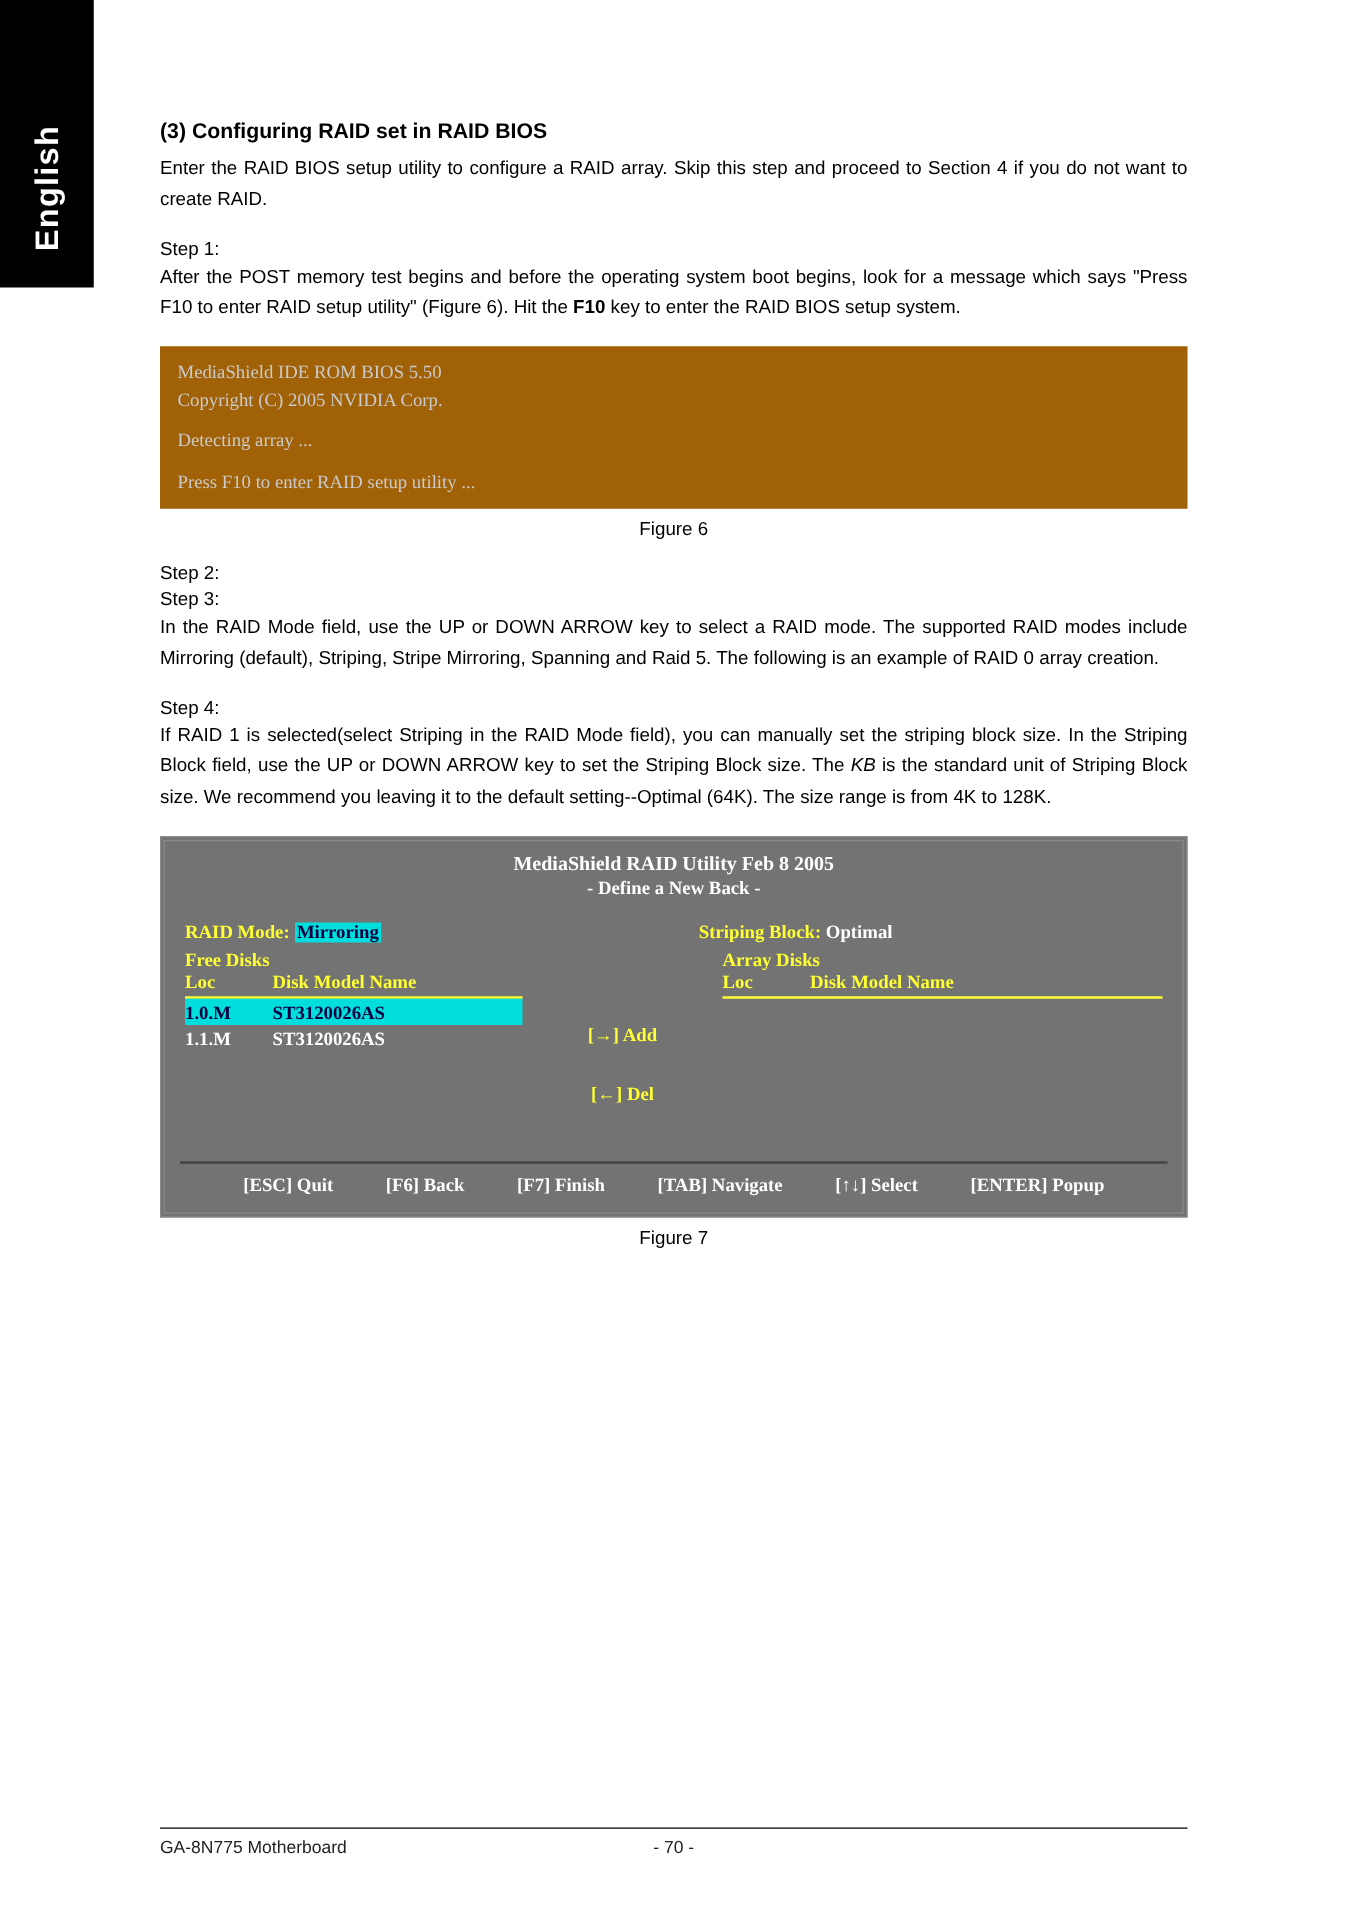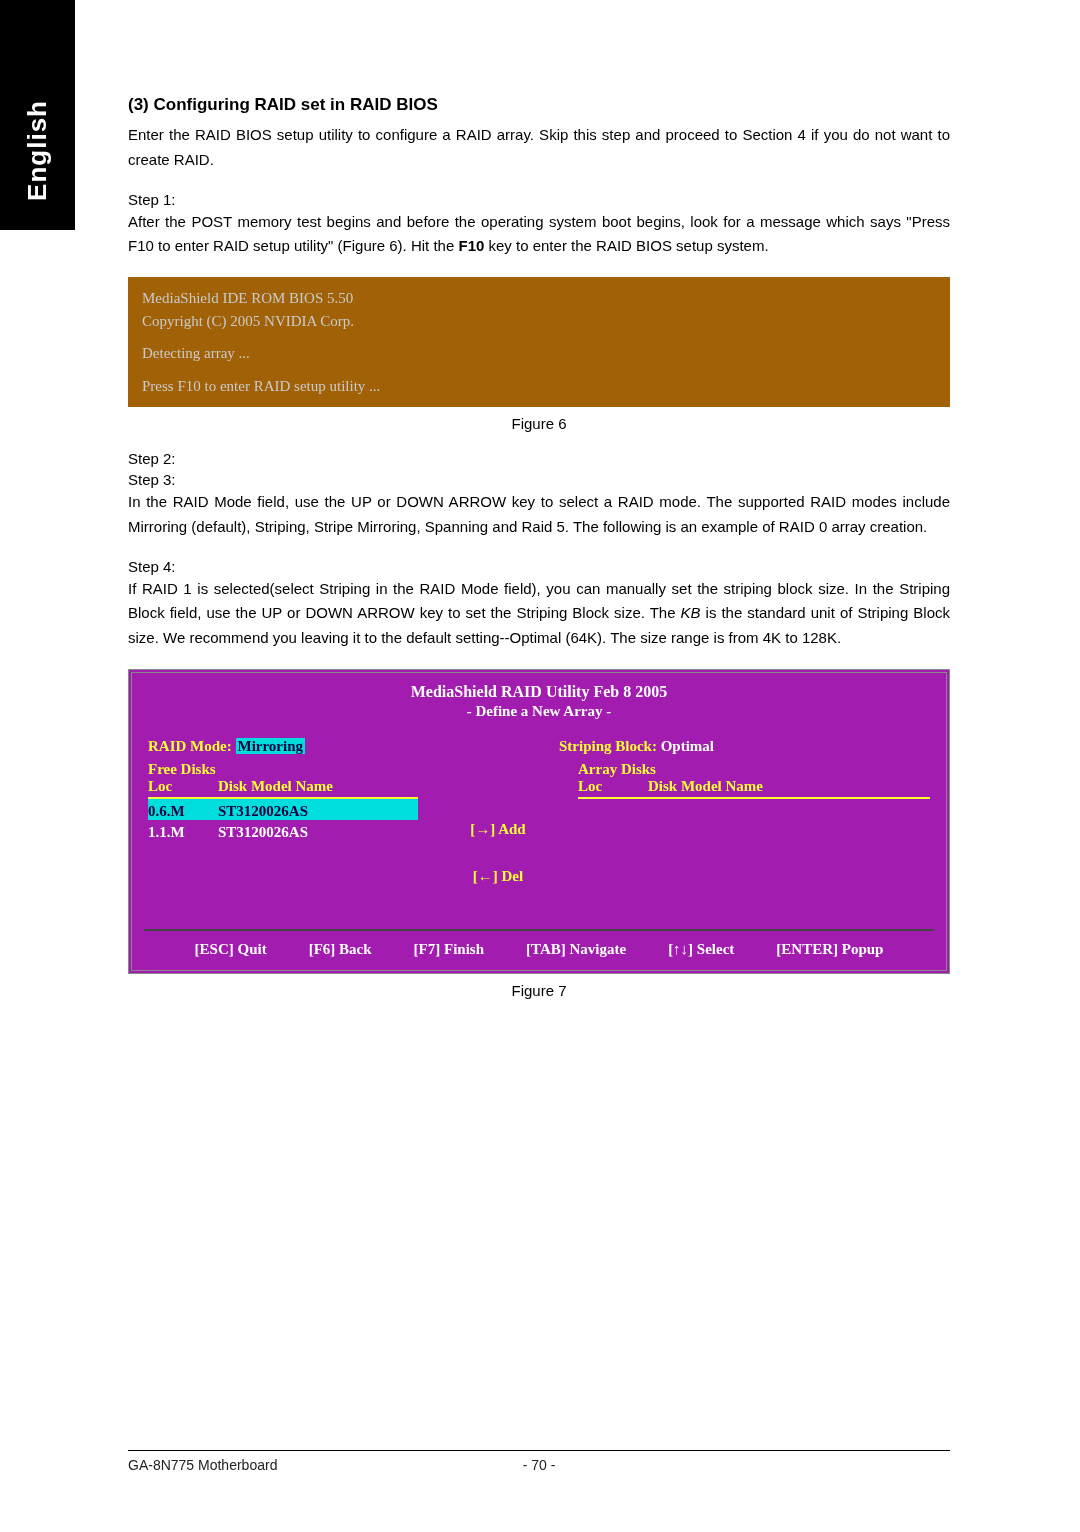--- a/index.html
+++ b/index.html
@@ -7,42 +7,42 @@
   .page { width: 1080px; height: 1532px; position: relative; }
   .left-tab { position: absolute; left: 0; top: 0; width: 75px; height: 230px; background: #000; display: flex; align-items: flex-start; justify-content: center; padding-top: 100px; }
   .left-tab span { color: #fff; font-weight: bold; font-size: 26px; writing-mode: vertical-rl; transform: rotate(180deg); letter-spacing: 1px; }
   .content { position: absolute; left: 128px; top: 95px; width: 822px; }
   .heading { font-weight: bold; font-size: 17px; margin-bottom: 8px; }
   .para { line-height: 1.65; text-align: justify; margin-bottom: 18px; }
   .step-label { margin-top: 4px; margin-bottom: 2px; }
   .code-block { background: #a16207; color: #cacaca; font-family: "Times New Roman", serif; font-size: 15px; padding: 10px 14px; line-height: 1.5; }
   .code-block .line { white-space: pre; }
   .fig-caption { text-align: center; margin: 8px 0 18px 0; }
-  .bios-box { border: 4px double #888; background: #a21caf; color: #fff; width: 822px; font-family: "Times New Roman", serif; }
+  .bios-box { border: 4px double #888; background: #737373; color: #fff; width: 822px; font-family: "Times New Roman", serif; }
   .bios-header { text-align: center; font-weight: bold; padding: 10px 0 2px 0; font-size: 16px; }
   .bios-sub { text-align: center; font-weight: bold; font-size: 15px; padding-bottom: 10px; }
   .bios-row { display: flex; padding: 8px 16px 6px 16px; }
   .bios-col { flex: 1; }
   .ylabel { color: #ffff33; font-weight: bold; font-size: 15px; }
   .highlight { background: #00dddd; color: #000040; font-weight: bold; padding: 0 2px; }
   .wval { font-weight: bold; color: #fff; }
   .cols-row { display: flex; padding: 0 16px; align-items: flex-start; min-height: 150px; }
   .free-col { width: 270px; }
   .mid-col { width: 160px; text-align: center; font-weight: bold; color: #fff; padding-top: 60px; }
   .mid-col div { margin-bottom: 30px; color: #ffff33; }
   .array-col { flex: 1; }
   .col-head { display: flex; border-bottom: 2px solid #ffff33; padding-bottom: 2px; }
   .col-head .c1 { width: 70px; color: #ffff33; font-weight: bold; }
   .col-head .c2 { color: #ffff33; font-weight: bold; }
   .disk-row { display: flex; padding-top: 4px; }
   .disk-row .c1 { width: 70px; font-weight: bold; }
   .disk-row .c2 { font-weight: bold; }
   .sel { background: #00dddd; color: #000040; }
   .bios-footer { display: flex; justify-content: center; gap: 42px; color: #fff; font-weight: bold; font-size: 15px; padding: 10px 0 12px 0; border-top: 2px solid #444; margin: 14px 12px 0 12px; }
-  .footer-row { position: absolute; left: 128px; bottom: 59px; width: 822px; border-top: 1px solid #000; padding-top: 6px; display: flex; font-size: 14px; color: #222; }
+  .footer-row { position: absolute; left: 128px; bottom: 47px; width: 822px; border-top: 1px solid #000; padding-top: 6px; display: flex; font-size: 14px; color: #222; }
   .footer-left { flex: 1; }
   .footer-mid { flex: 0 0 auto; }
   .footer-right { flex: 1; }
 </style>
 </head>
 <body>
 
 <div class="page">
   <div class="left-tab">
     <span>English</span>
@@ -70,42 +70,42 @@
     <div class="step-label">Step 3:</div>
     <div class="para">In the RAID Mode field, use the UP or DOWN ARROW key to select a RAID mode. The supported RAID modes include Mirroring (default), Striping, Stripe Mirroring, Spanning and Raid 5. The following is an example of RAID 0 array creation.</div>
 
     <div class="step-label">Step 4:</div>
     <div class="para">
       <span>If RAID 1 is selected(select Striping in the RAID Mode field), you can manually set the striping block size. In the Striping Block field, use the UP or DOWN ARROW key to set the Striping Block size. The </span><i>KB</i><span> is the standard unit of Striping Block size. We recommend you leaving it to the default setting--Optimal (64K). The size range is from 4K to 128K.</span>
     </div>
 
     <div class="bios-box">
       <div class="bios-header">MediaShield RAID Utility  Feb 8 2005</div>
-      <div class="bios-sub">- Define a New Array -</div>
+      <div class="bios-sub">- Define a New Back -</div>
 
       <div class="bios-row">
         <div class="bios-col">
           <span class="ylabel">RAID Mode:</span>
           <span class="highlight">Mirroring</span>
         </div>
         <div class="bios-col" style="padding-left:40px">
           <span class="ylabel">Striping Block:</span>
           <span class="wval">Optimal</span>
         </div>
       </div>
 
       <div class="cols-row">
         <div class="free-col">
           <div class="ylabel">Free Disks</div>
           <div class="col-head">
             <div class="c1">Loc</div>
             <div class="c2">Disk Model Name</div>
           </div>
           <div class="disk-row sel">
-            <div class="c1">0.6.M</div>
+            <div class="c1">1.0.M</div>
             <div class="c2">ST3120026AS</div>
           </div>
           <div class="disk-row">
             <div class="c1">1.1.M</div>
             <div class="c2">ST3120026AS</div>
           </div>
         </div>
 
         <div class="mid-col">
           <div>[→] Add</div>

